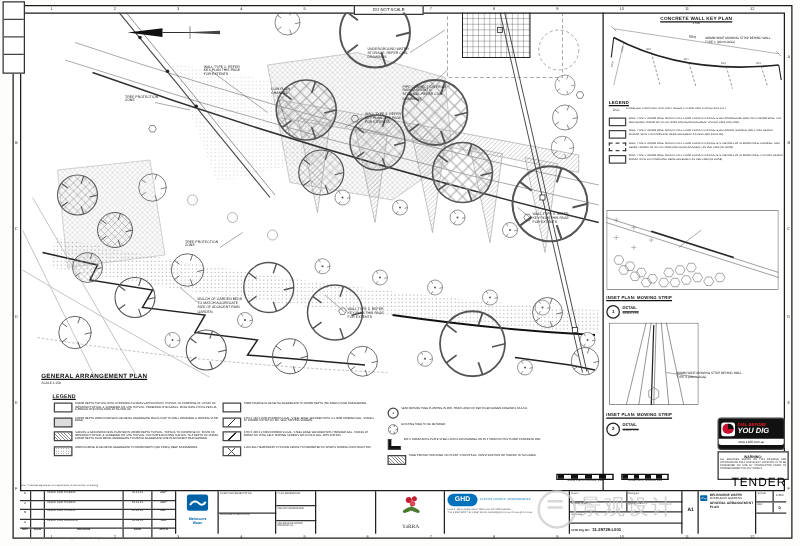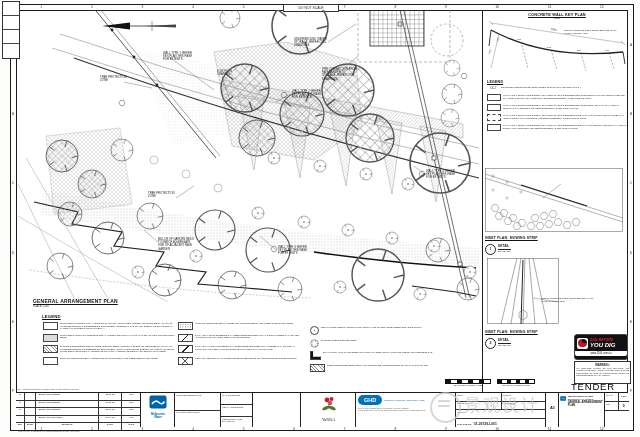--- a/index.html
+++ b/index.html
@@ -470,21 +470,21 @@
         </div>
       </div>
       <div style="background:#fff;height:5px;border-radius:0 0 2px 2px;font-size:2.6px;text-align:center;line-height:5px;color:#111">www.1100.com.au</div>
     </div>
 
     <div class="abs tinybox" style="left:91px;top:351px;width:53px;height:19px;padding:1px">
       <div style="font-size:2.8px;font-weight:bold;text-align:center">WARNING:</div>
       <div style="font-size:2px;line-height:1.15;text-align:justify">ALL SERVICES SHOWN ON THIS DRAWING ARE APPROXIMATE ONLY AND EXACT LOCATION IS TO BE CONFIRMED ON SITE BY CONTRACTOR PRIOR TO COMMENCEMENT OF ANY WORKS.</div>
     </div>
 
-    <div class="abs" style="left:88px;top:371px;width:58px;text-align:left;font-size:9.5px;letter-spacing:.8px;color:#000">TENDER</div>
+    <div class="abs" style="left:88px;top:371px;width:58px;text-align:right;font-size:9.5px;letter-spacing:.8px;color:#000">TENDER</div>
   </div>
 
   <div class="abs" style="left:445px;top:379px;width:46px">
     <div style="height:2.5px;border:.5px solid #111;background:repeating-linear-gradient(90deg,#111 0 5.5px,#fff 5.5px 11px)"></div>
     <div style="font-size:1.9px;text-align:center">SCALE 1:250 AT ORIGINAL SIZE</div>
   </div>
   <div class="abs" style="left:497px;top:379px;width:38px">
     <div style="height:2.5px;border:.5px solid #111;background:repeating-linear-gradient(90deg,#111 0 4.5px,#fff 4.5px 9px)"></div>
     <div style="font-size:1.9px;text-align:center">SCALE 1:50 AT ORIGINAL SIZE</div>
   </div>

